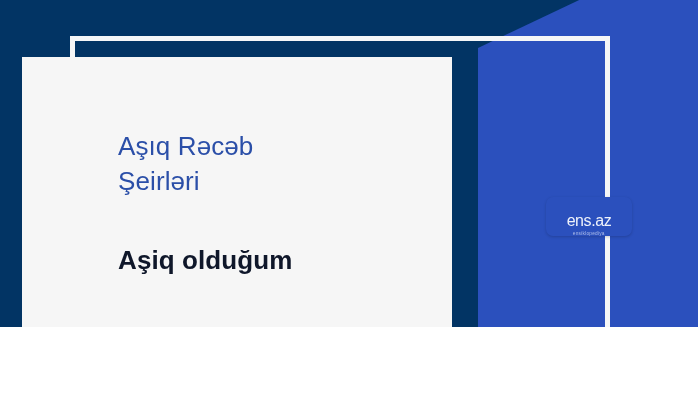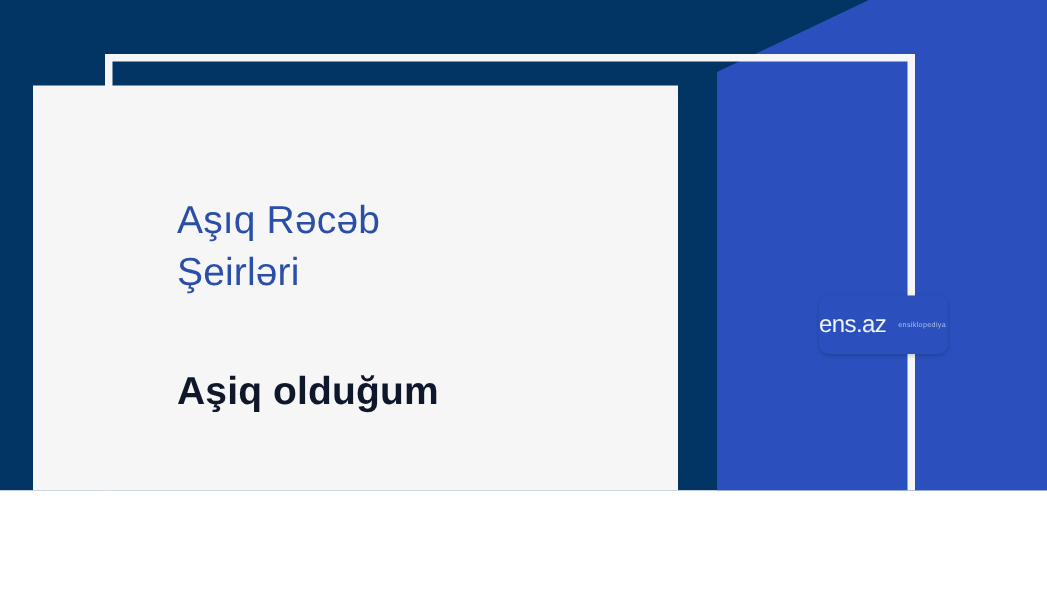--- a/index.html
+++ b/index.html
@@ -92,22 +92,23 @@
   
   .logo-badge {
     position: absolute;
     left: 546px;
     top: 197px;
     width: 86px;
     height: 39px;
     background: #2b50bd;
     border-radius: 7px;
     display: flex;
+    flex-direction: column;
     align-items: center;
-    justify-content: space-between;
+    justify-content: flex-end;
     box-shadow: 0 1px 3px rgba(0,0,0,0.18);
   }
 
   .logo-wordmark {
     color: #eef2fb;
     font-size: 16px;
     font-weight: 400;
     letter-spacing: -0.4px;
     line-height: 1;
   }

